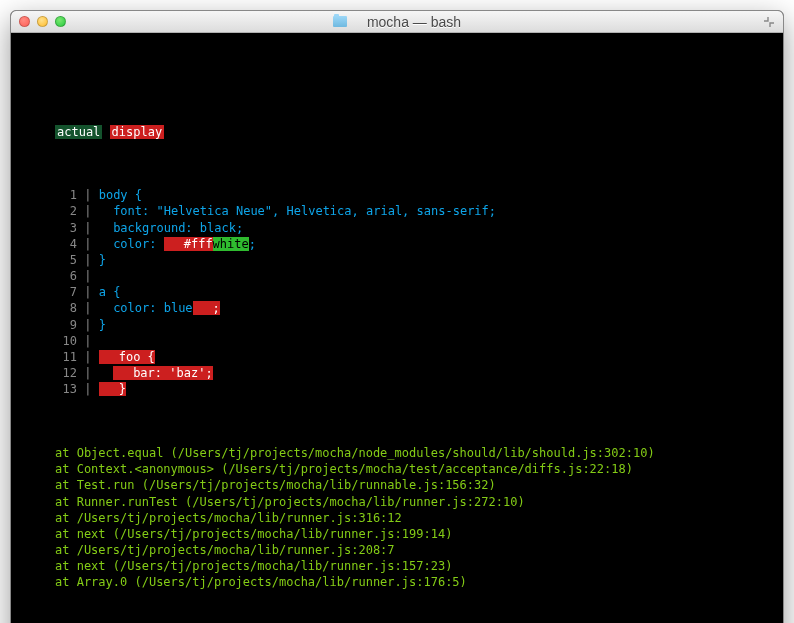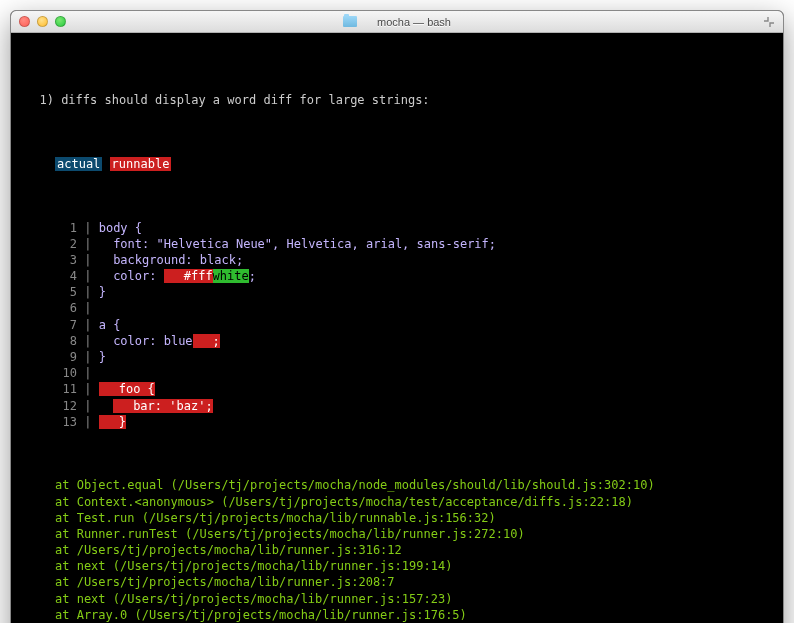--- a/index.html
+++ b/index.html
@@ -41,21 +41,21 @@
   .light.red { background: radial-gradient(circle at 40% 35%, #ff8b82, #ff5f57); }
   .light.yellow { background: radial-gradient(circle at 40% 35%, #ffe08a, #ffbd2e); }
   .light.green { background: radial-gradient(circle at 40% 35%, #79e86f, #28c940); }
   .title-wrap {
     margin: 0 auto;
     display: flex;
     align-items: center;
     gap: 20px;
     color: #4a4a4a;
     font-family: "Lucida Grande", "Helvetica Neue", sans-serif;
-    font-size: 11px;
+    font-size: 14px;
     text-shadow: 0 1px 0 #fff;
   }
   .folder-icon {
     width: 14px; height: 11px;
     background: linear-gradient(#9cd7f7, #6fb9e0);
     border-radius: 1px;
     position: relative;
   }
   .folder-icon::before {
     content: "";
@@ -73,25 +73,25 @@
   .term {
     background: #000;
     color: #ccc;
     padding: 12px 14px 20px 14px;
     line-height: 1.35;
     white-space: pre;
     min-height: 570px;
   }
   .test-title { color: #ccc; }
   .indent1 { padding-left: 30px; }
-  .tag-actual { background: #0c4a6e; color: #fff; padding: 0 2px; }
+  .tag-actual { background: #14532d; color: #fff; padding: 0 2px; }
   .tag-expected { background: #cc1f1f; color: #fff; padding: 0 2px; }
   .lineno { color: #888; display: inline-block; width: 22px; text-align: right; }
   .gutter-pipe { color: #888; }
-  .code { color: #c4b5fd; margin-top: 7px; }
+  .code { color: #0ea5e9; margin-top: 7px; }
   .hl-green { background: #2fbb2f; color: #000000; }
   .hl-red { background: #cc1f1f; color: #fff; padding-left: 20px; }
   .stack { color: #84cc16; }
   .blank { height: 15px; }
 </style>
 </head>
 <body>
 
 <div class="window">
 
@@ -107,23 +107,22 @@
     </div>
     <span class="expand-icon">
       <svg viewBox="0 0 12 12">
           <path d="M1 5 L5 5 L5 1 M7 11 L7 7 L11 7" stroke="#888" stroke-width="1.4" fill="none"></path>
         </svg>
     </span>
   </div>
 
   <div class="term">
 <div class="blank"></div>
-<div class="test-title">  <span>1)</span> <span>diffs should display a word diff for large strings:</span></div>
 <div class="blank"></div>
-<div class="indent1"><span class="tag-actual">actual</span> <span class="tag-expected">runnable</span></div>
+<div class="indent1"><span class="tag-actual">actual</span> <span class="tag-expected">display</span></div>
 <div class="blank"></div>
 <div id="diff-block"><div class="indent1"><span class="lineno">1</span><span class="gutter-pipe"> |</span><span class="code"> body {</span></div><div class="indent1"><span class="lineno">2</span><span class="gutter-pipe"> |</span><span class="code">   font: "Helvetica Neue", Helvetica, arial, sans-serif;</span></div><div class="indent1"><span class="lineno">3</span><span class="gutter-pipe"> |</span><span class="code">   background: black;</span></div><div class="indent1"><span class="lineno">4</span><span class="gutter-pipe"> |</span><span class="code">   color: </span><span class="hl-red">#fff</span><span class="hl-green">white</span><span class="code">;</span></div><div class="indent1"><span class="lineno">5</span><span class="gutter-pipe"> |</span><span class="code"> }</span></div><div class="indent1"><span class="lineno">6</span><span class="gutter-pipe"> |</span></div><div class="indent1"><span class="lineno">7</span><span class="gutter-pipe"> |</span><span class="code"> a {</span></div><div class="indent1"><span class="lineno">8</span><span class="gutter-pipe"> |</span><span class="code">   color: blue</span><span class="hl-red">;</span></div><div class="indent1"><span class="lineno">9</span><span class="gutter-pipe"> |</span><span class="code"> }</span></div><div class="indent1"><span class="lineno">10</span><span class="gutter-pipe"> |</span></div><div class="indent1"><span class="lineno">11</span><span class="gutter-pipe"> |</span><span class="code"> </span><span class="hl-red">foo {</span></div><div class="indent1"><span class="lineno">12</span><span class="gutter-pipe"> |</span><span class="code">   </span><span class="hl-red">bar: 'baz';</span></div><div class="indent1"><span class="lineno">13</span><span class="gutter-pipe"> |</span><span class="code"> </span><span class="hl-red">}</span></div></div>
 <div class="blank"></div>
 <div id="stack-block" class="indent1"><div class="stack">at Object.equal (/Users/tj/projects/mocha/node_modules/should/lib/should.js:302:10)</div><div class="stack">at Context.&lt;anonymous&gt; (/Users/tj/projects/mocha/test/acceptance/diffs.js:22:18)</div><div class="stack">at Test.run (/Users/tj/projects/mocha/lib/runnable.js:156:32)</div><div class="stack">at Runner.runTest (/Users/tj/projects/mocha/lib/runner.js:272:10)</div><div class="stack">at /Users/tj/projects/mocha/lib/runner.js:316:12</div><div class="stack">at next (/Users/tj/projects/mocha/lib/runner.js:199:14)</div><div class="stack">at /Users/tj/projects/mocha/lib/runner.js:208:7</div><div class="stack">at next (/Users/tj/projects/mocha/lib/runner.js:157:23)</div><div class="stack">at Array.0 (/Users/tj/projects/mocha/lib/runner.js:176:5)</div></div>
 
 
 
 
   </div>
 

